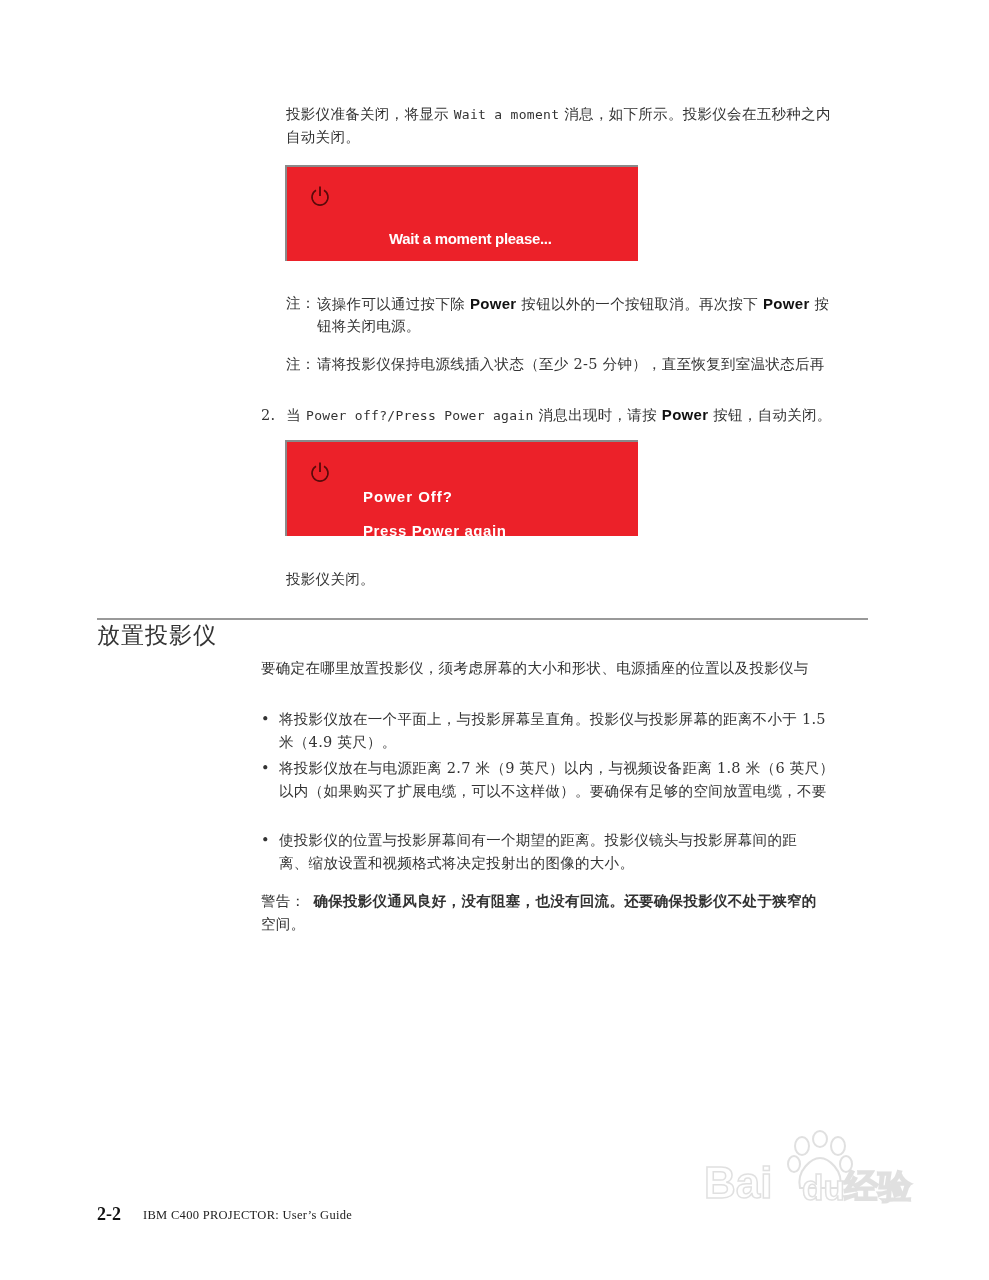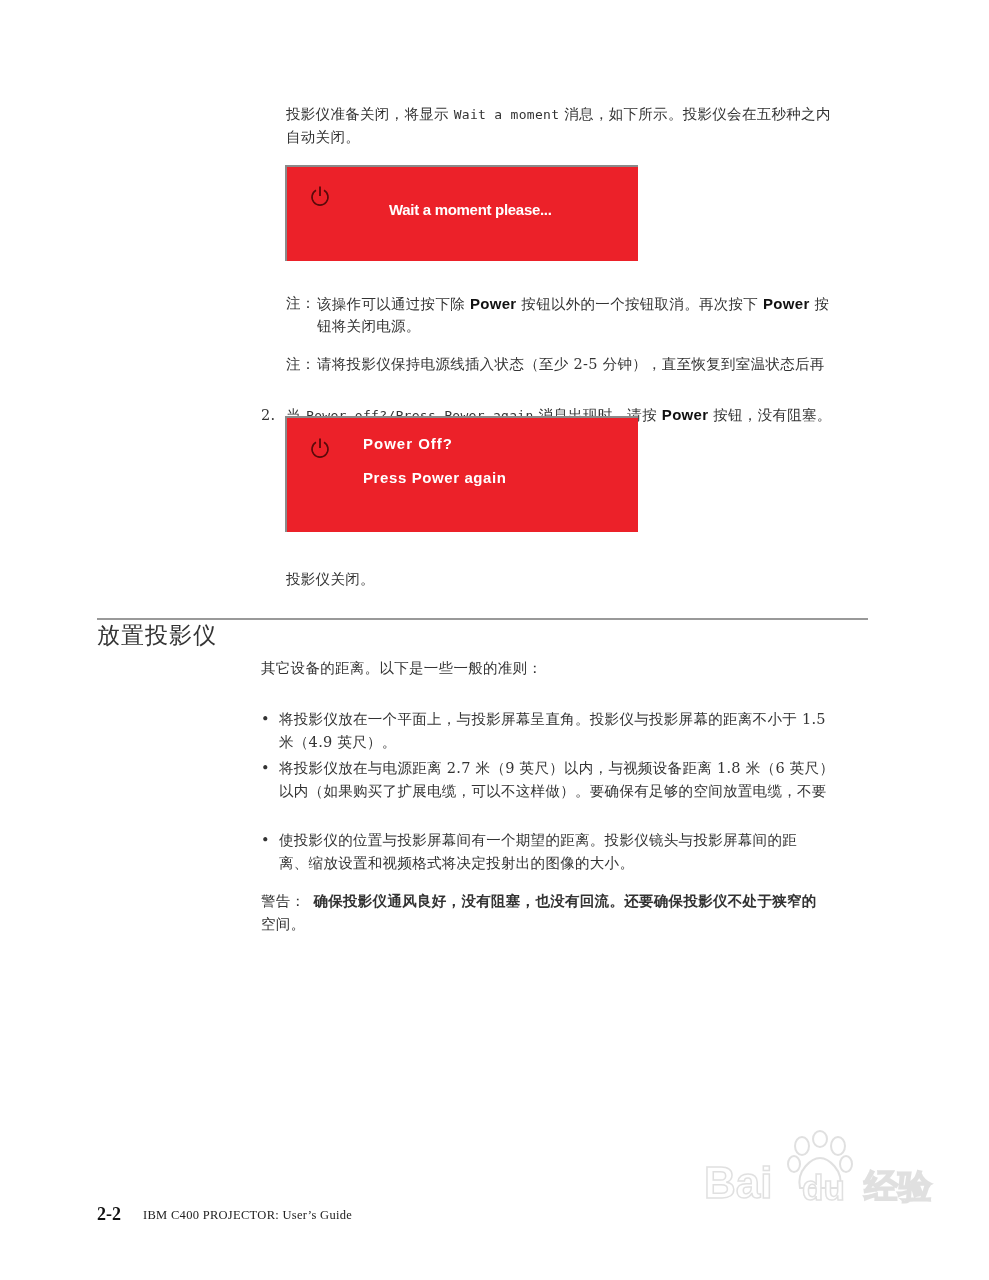--- a/index.html
+++ b/index.html
@@ -25,20 +25,21 @@
     background: #ec2129;
     border-top: 2px solid #8a8a8a;
     border-left: 2px solid #8a8a8a;
     box-sizing: border-box;
   }
   .osd-text {
     position: absolute;
     color: #ffffff;
     font-family: "Liberation Sans", "DejaVu Sans", sans-serif;
     font-weight: bold;
+    margin-top: 29px;
   }
   .power-icon { position: absolute; width: 22px; height: 22px; }
   .note-label { position: absolute; left: 0; top: 0; }
   .hang { position: absolute; }
   .bullet-dot { position: absolute; left: 0; top: 0; }
   .divider {
     position: absolute; left: 97px; top: 618px; width: 771px; height: 2px;
     background: #999;
   }
   .section-title {
@@ -95,39 +96,39 @@
   <div class="hang" style="left:31px; top:23px;">钮将关闭电源。</div>
 </div>
 
 <div class="abs para" style="left:286px; top:353px; width:590px; height:46px;">
   <span class="note-label">注：</span>
   <div class="hang" style="left:31px; top:0;">请将投影仪保持电源线插入状态（至少 2-5 分钟），直至恢复到室温状态后再</div>
 </div>
 
 <div class="abs para" style="left:261px; top:403px; width:615px;">
   <span>2.</span>
-  <span style="margin-left:6px;">当 </span><span class="mono">Power off?/Press Power again</span><span> 消息出现时，请按 </span><span class="bold-sans">Power</span><span> 按钮，没有阻塞。</span>
+  <span style="margin-left:6px;">当 </span><span class="mono">Power off?/Press Power again</span><span> 消息出现时，请按 </span><span class="bold-sans">Power</span><span> 按钮，自动关闭。</span>
 </div>
 
-<div class="osd-box" style="left:285px; top:416px; width:353px; height:116px;">
+<div class="osd-box" style="left:285px; top:440px; width:353px; height:96px;">
   <svg class="power-icon" style="left:22px; top:19px;" viewBox="0 0 22 22">
     <path d="M7 5.2 A8 8 0 1 0 15 5.2" fill="none" stroke="#5a0a0a" stroke-width="1.6"></path>
     <line x1="11" y1="1.5" x2="11" y2="11" stroke="#5a0a0a" stroke-width="1.8"></line>
   </svg>
   <div class="osd-text" style="left:76px; top:17px; font-size:15px; letter-spacing:1px;">Power Off?</div>
   <div class="osd-text" style="left:76px; top:51px; font-size:15px; letter-spacing:0.6px;">Press Power again</div>
 </div>
 
 <div class="abs para" style="left:286px; top:568px;">投影仪关闭。</div>
 
 <div class="divider"></div>
 <div class="section-title">放置投影仪</div>
 
 <div class="abs para" style="left:261px; top:657px; width:615px;">
-  <div>其它设备的距离。以下是一些一般的准则：</div>
+  <div>要确定在哪里放置投影仪，须考虑屏幕的大小和形状、电源插座的位置以及投影仪与</div>
 </div>
 
 <div class="abs para" style="left:261px; top:708px; width:615px; height:46px;">
   <span class="bullet-dot">•</span>
   <div class="hang" style="left:18px; top:0;">将投影仪放在一个平面上，与投影屏幕呈直角。投影仪与投影屏幕的距离不小于 1.5</div>
   <div class="hang" style="left:18px; top:23px;">米（4.9 英尺）。</div>
 </div>
 
 <div class="abs para" style="left:261px; top:757px; width:615px; height:69px;">
   <span class="bullet-dot">•</span>
@@ -157,14 +158,14 @@
       <ellipse cx="20" cy="16" rx="7" ry="9"></ellipse>
       <ellipse cx="38" cy="9" rx="7" ry="8"></ellipse>
       <ellipse cx="56" cy="16" rx="7" ry="9"></ellipse>
       <ellipse cx="12" cy="34" rx="6" ry="8"></ellipse>
       <ellipse cx="64" cy="34" rx="6" ry="8"></ellipse>
       <path d="M18 58 C14 40 30 28 38 28 C46 28 62 40 58 58 Z"></path>
     </g>
   </svg>
   <div class="wm-text" style="left:4px; top:28px; font-size:44px;">Bai</div>
   <div class="wm-text" style="left:102px; top:38px; font-size:35px;">du</div>
-  <div class="wm-text" style="left:164px; top:34px; font-size:34px;">经验</div>
+  <div class="wm-text" style="left:144px; top:34px; font-size:34px;">经验</div>
 </div>
 
 </body></html>

